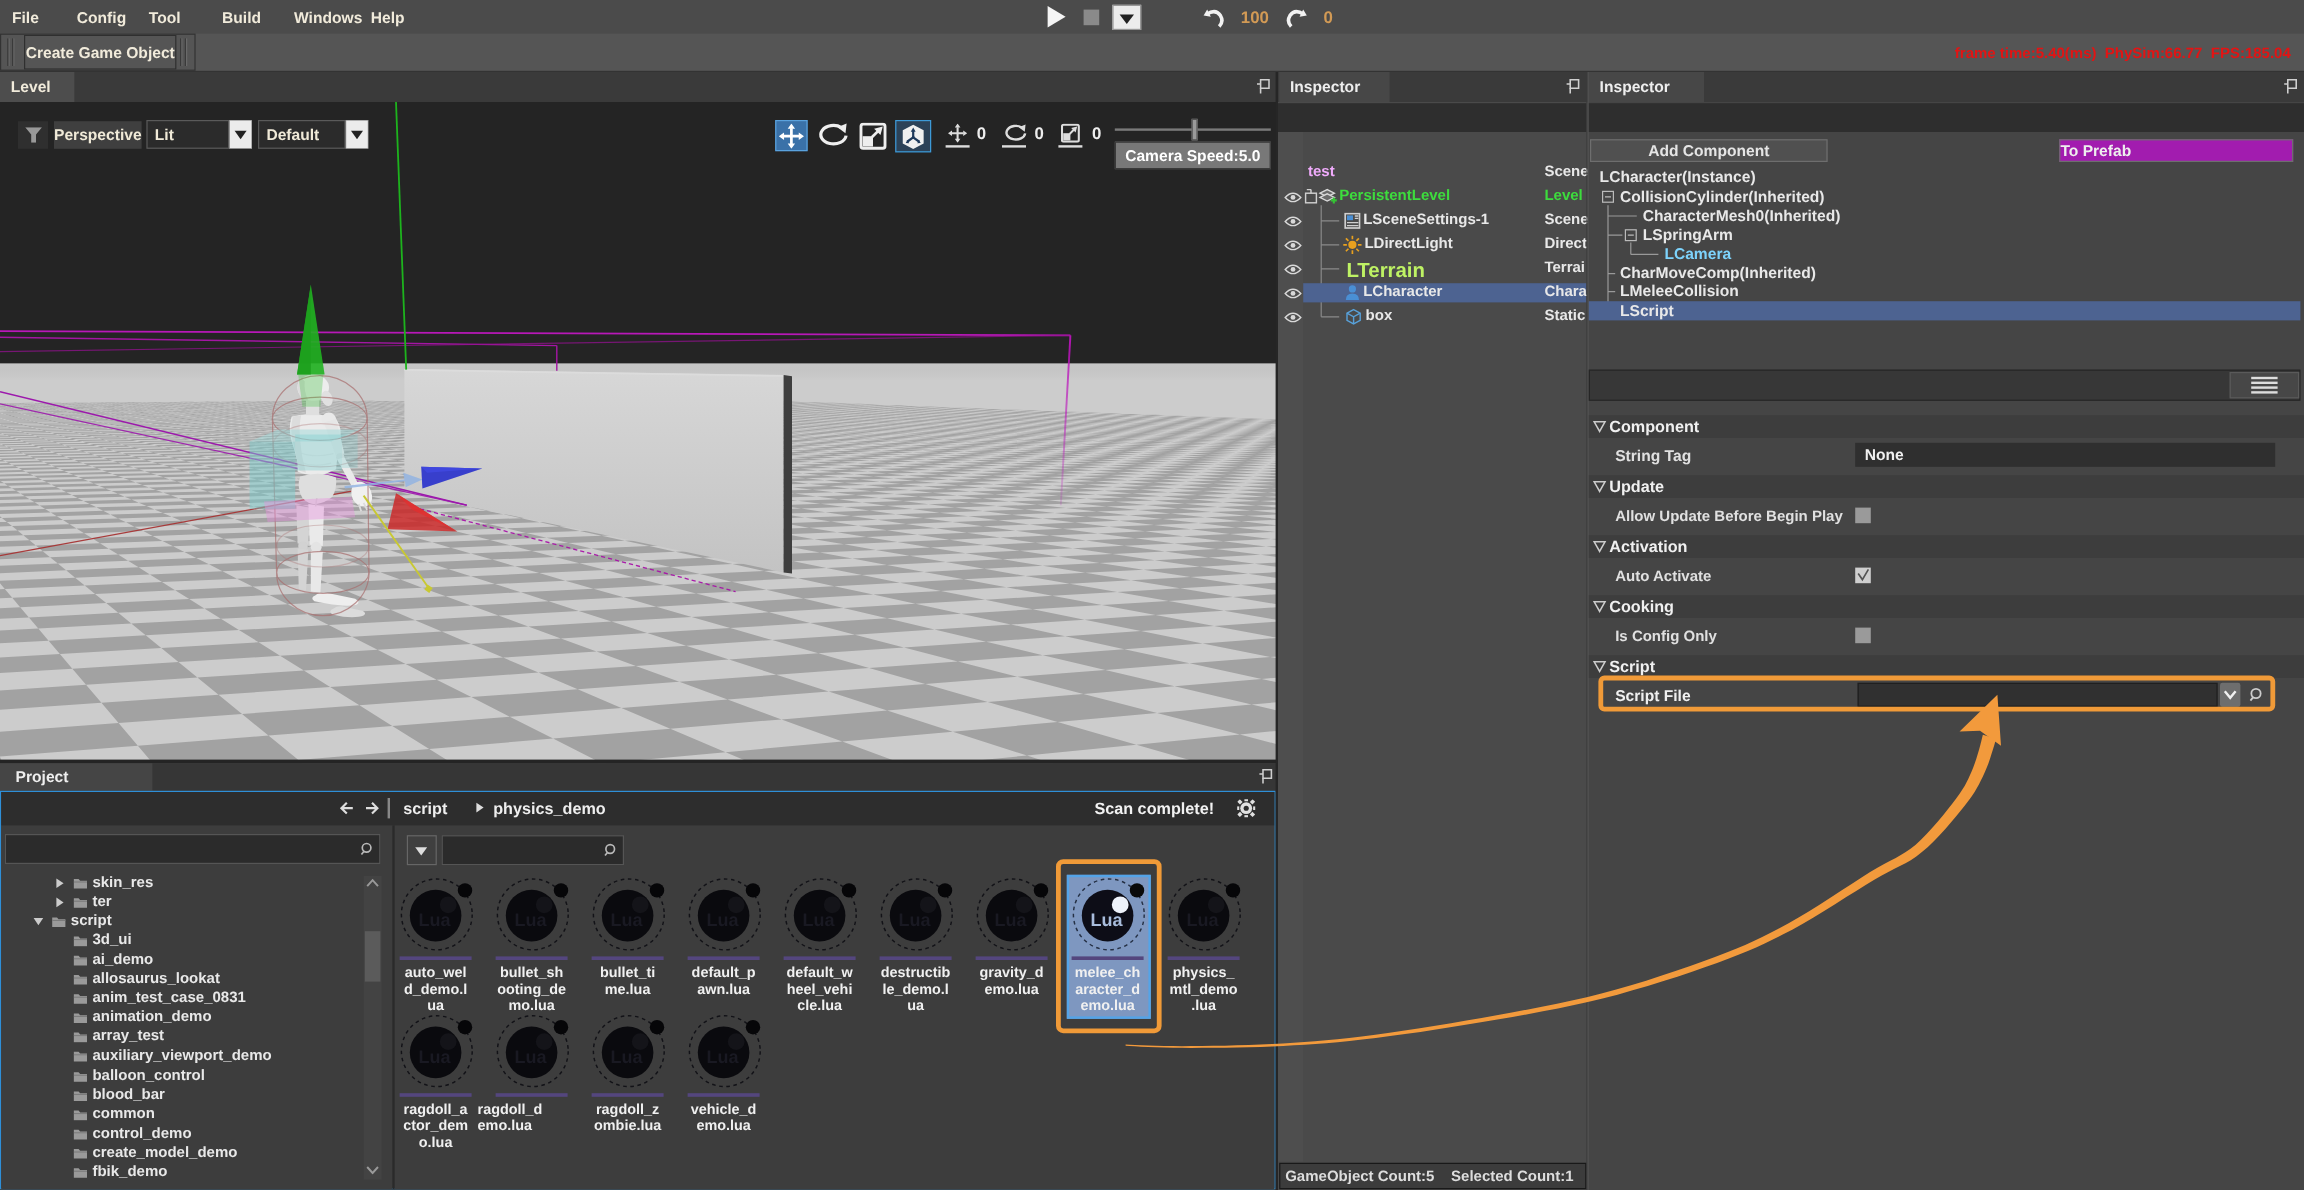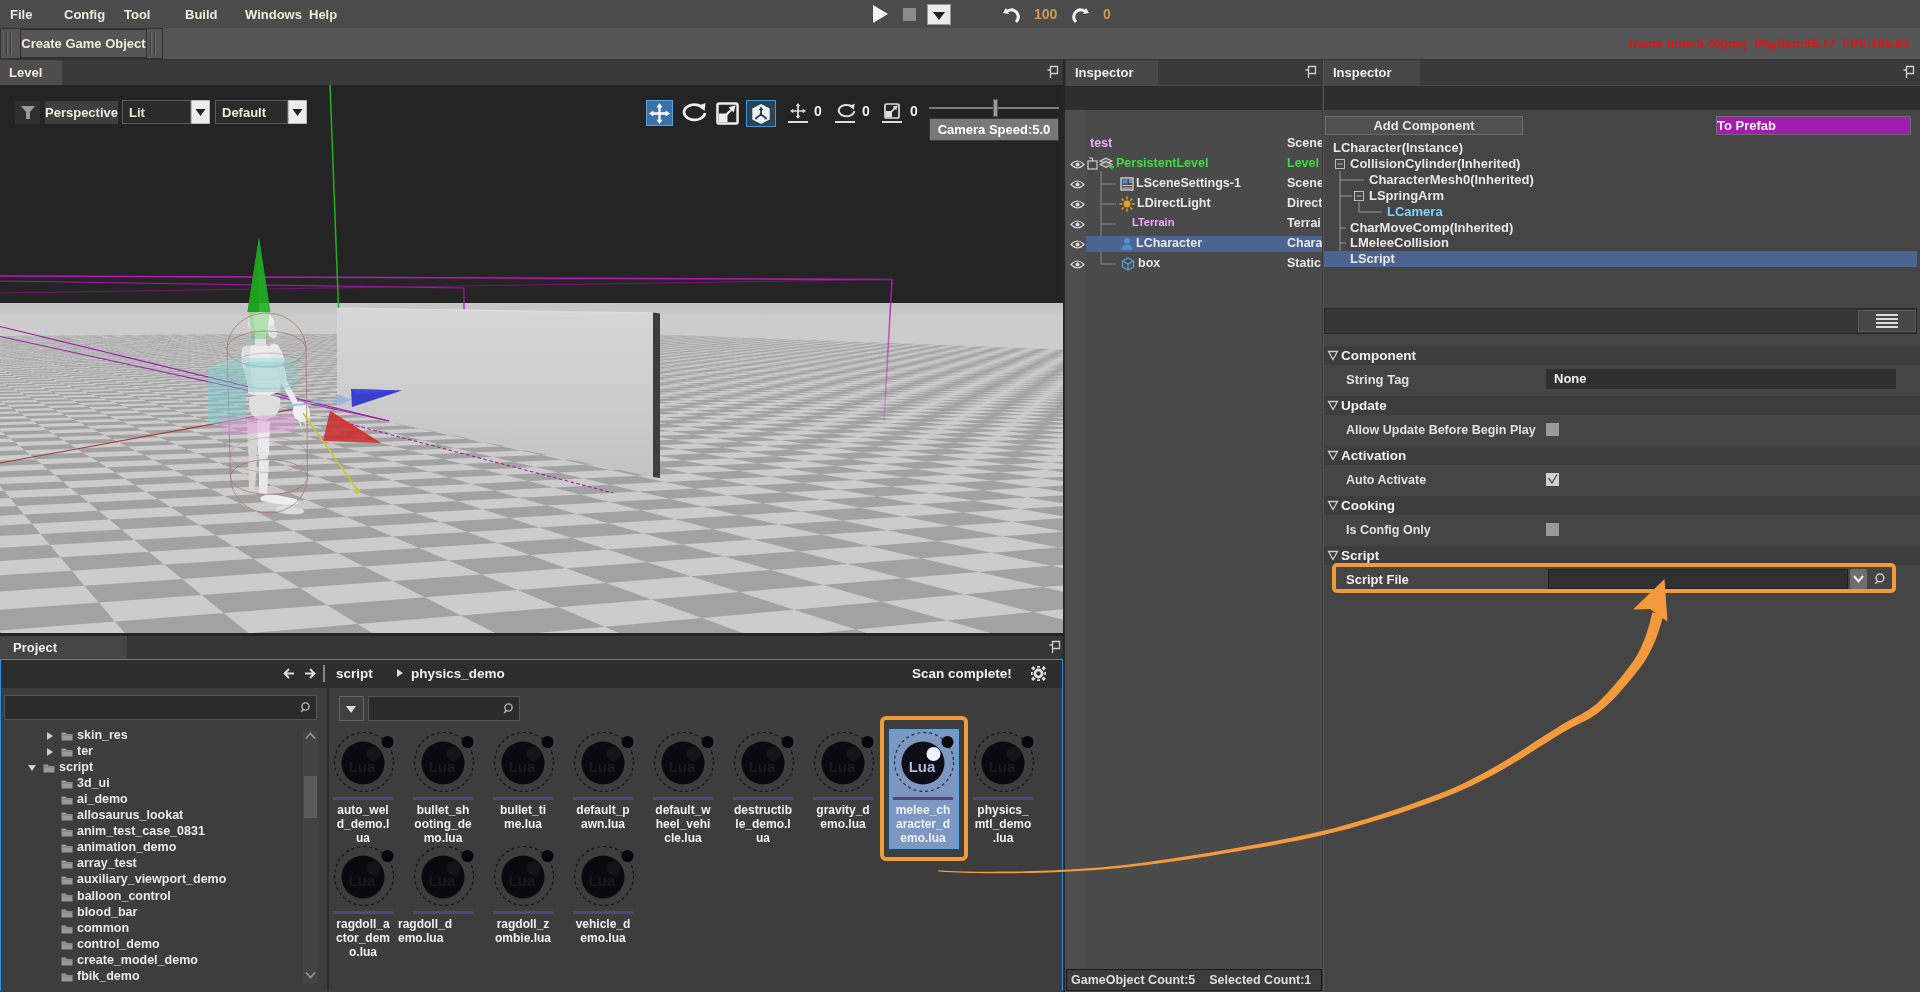--- a/index.html
+++ b/index.html
@@ -537,21 +537,21 @@
         <path d="M3.4 8.0 L0.4 8.0"></path>
         <path d="M4.7 4.7 L2.6 2.6"></path>
         <path d="M8.0 3.4 L8.0 0.4"></path>
         <path d="M11.3 4.7 L13.4 2.6"></path>
       </g>
     </svg>
     <svg style="position:absolute;left:6px;top:134px" width="15" height="11" viewBox="0 0 15 11">
       <path d="M1 5.5 Q7.5 -1.5 14 5.5 Q7.5 12.5 1 5.5Z" fill="none" stroke="#d8d8d8" stroke-width="1.2"></path>
       <circle cx="7.5" cy="5.5" r="2" fill="#d8d8d8"></circle>
     </svg>
-    <div class="abs b" style="left:68px;top:131px;color:#f0abfc;font-size:11px">LTerrain</div>
+    <div class="abs b" style="left:58px;top:131px;color:#bef264;font-size:17px">LTerrain</div>
     <div class="abs b" style="left:223px;top:131px;color:#e8e8e8;font-size:12.5px">Terrai</div>
     <div class="abs" style="left:22px;top:151px;width:236px;height:16px;background:#4d6391"></div>
     <svg style="position:absolute;left:6px;top:154px" width="15" height="11" viewBox="0 0 15 11">
       <path d="M1 5.5 Q7.5 -1.5 14 5.5 Q7.5 12.5 1 5.5Z" fill="none" stroke="#d8d8d8" stroke-width="1.2"></path>
       <circle cx="7.5" cy="5.5" r="2" fill="#d8d8d8"></circle>
     </svg>
     <div class="abs b" style="left:72px;top:151px;color:#e8e8e8;font-size:12.5px">LCharacter</div>
     <div class="abs b" style="left:223px;top:151px;color:#e8e8e8;font-size:12.5px">Chara</div>
     <svg style="position:absolute;left:56px;top:152px" width="14" height="14" viewBox="0 0 14 14">
       <circle cx="7" cy="3.8" r="3" fill="#4a8fd4"></circle>

